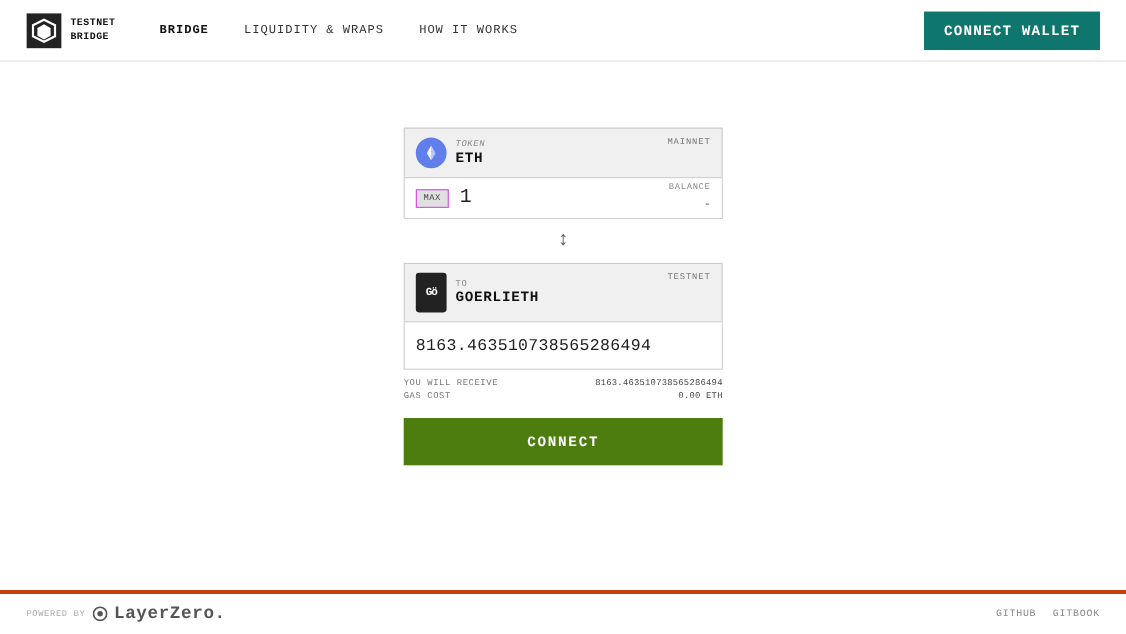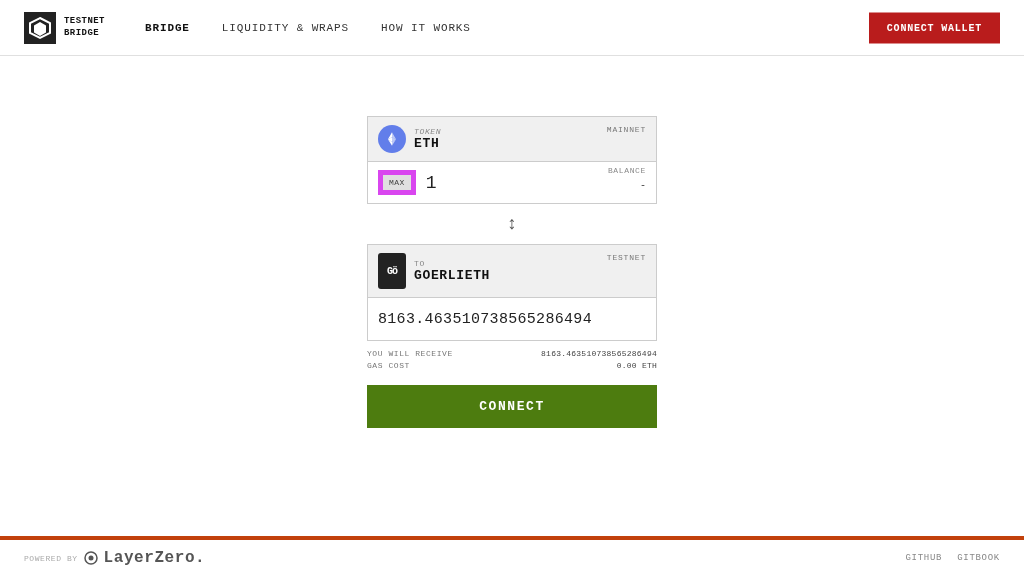--- a/index.html
+++ b/index.html
@@ -53,25 +53,25 @@
     }
     .nav-link.active {
       color: #111;
       font-weight: 700;
     }
     .connect-wallet-btn {
       position: absolute;
       right: 24px;
       top: 50%;
       transform: translateY(-50%);
-      background: #b91c1c;
+      background: #0f766e;
       color: #fff;
       border: none;
       padding: 10px 18px;
-      font-size: 10px;
+      font-size: 13px;
       font-family: 'Courier New', Courier, monospace;
       letter-spacing: 0.08em;
       font-weight: 700;
       cursor: pointer;
     }
 
     
     main {
       display: flex;
       flex-direction: column;
@@ -135,21 +135,21 @@
     .amount-row {
       display: flex;
       align-items: center;
       padding: 8px 10px;
       background: #fff;
       border-top: 1px solid #ccc;
       position: relative;
     }
     .max-btn {
       background: #e0e0e0;
-      border: 5px solid #d946ef;
+      border: 1px solid #d946ef;
       font-size: 8px;
       font-family: 'Courier New', Courier, monospace;
       letter-spacing: 0.06em;
       padding: 3px 6px;
       cursor: pointer;
       margin-right: 10px;
       color: #444;
     }
     .amount-value {
       font-size: 18px;

